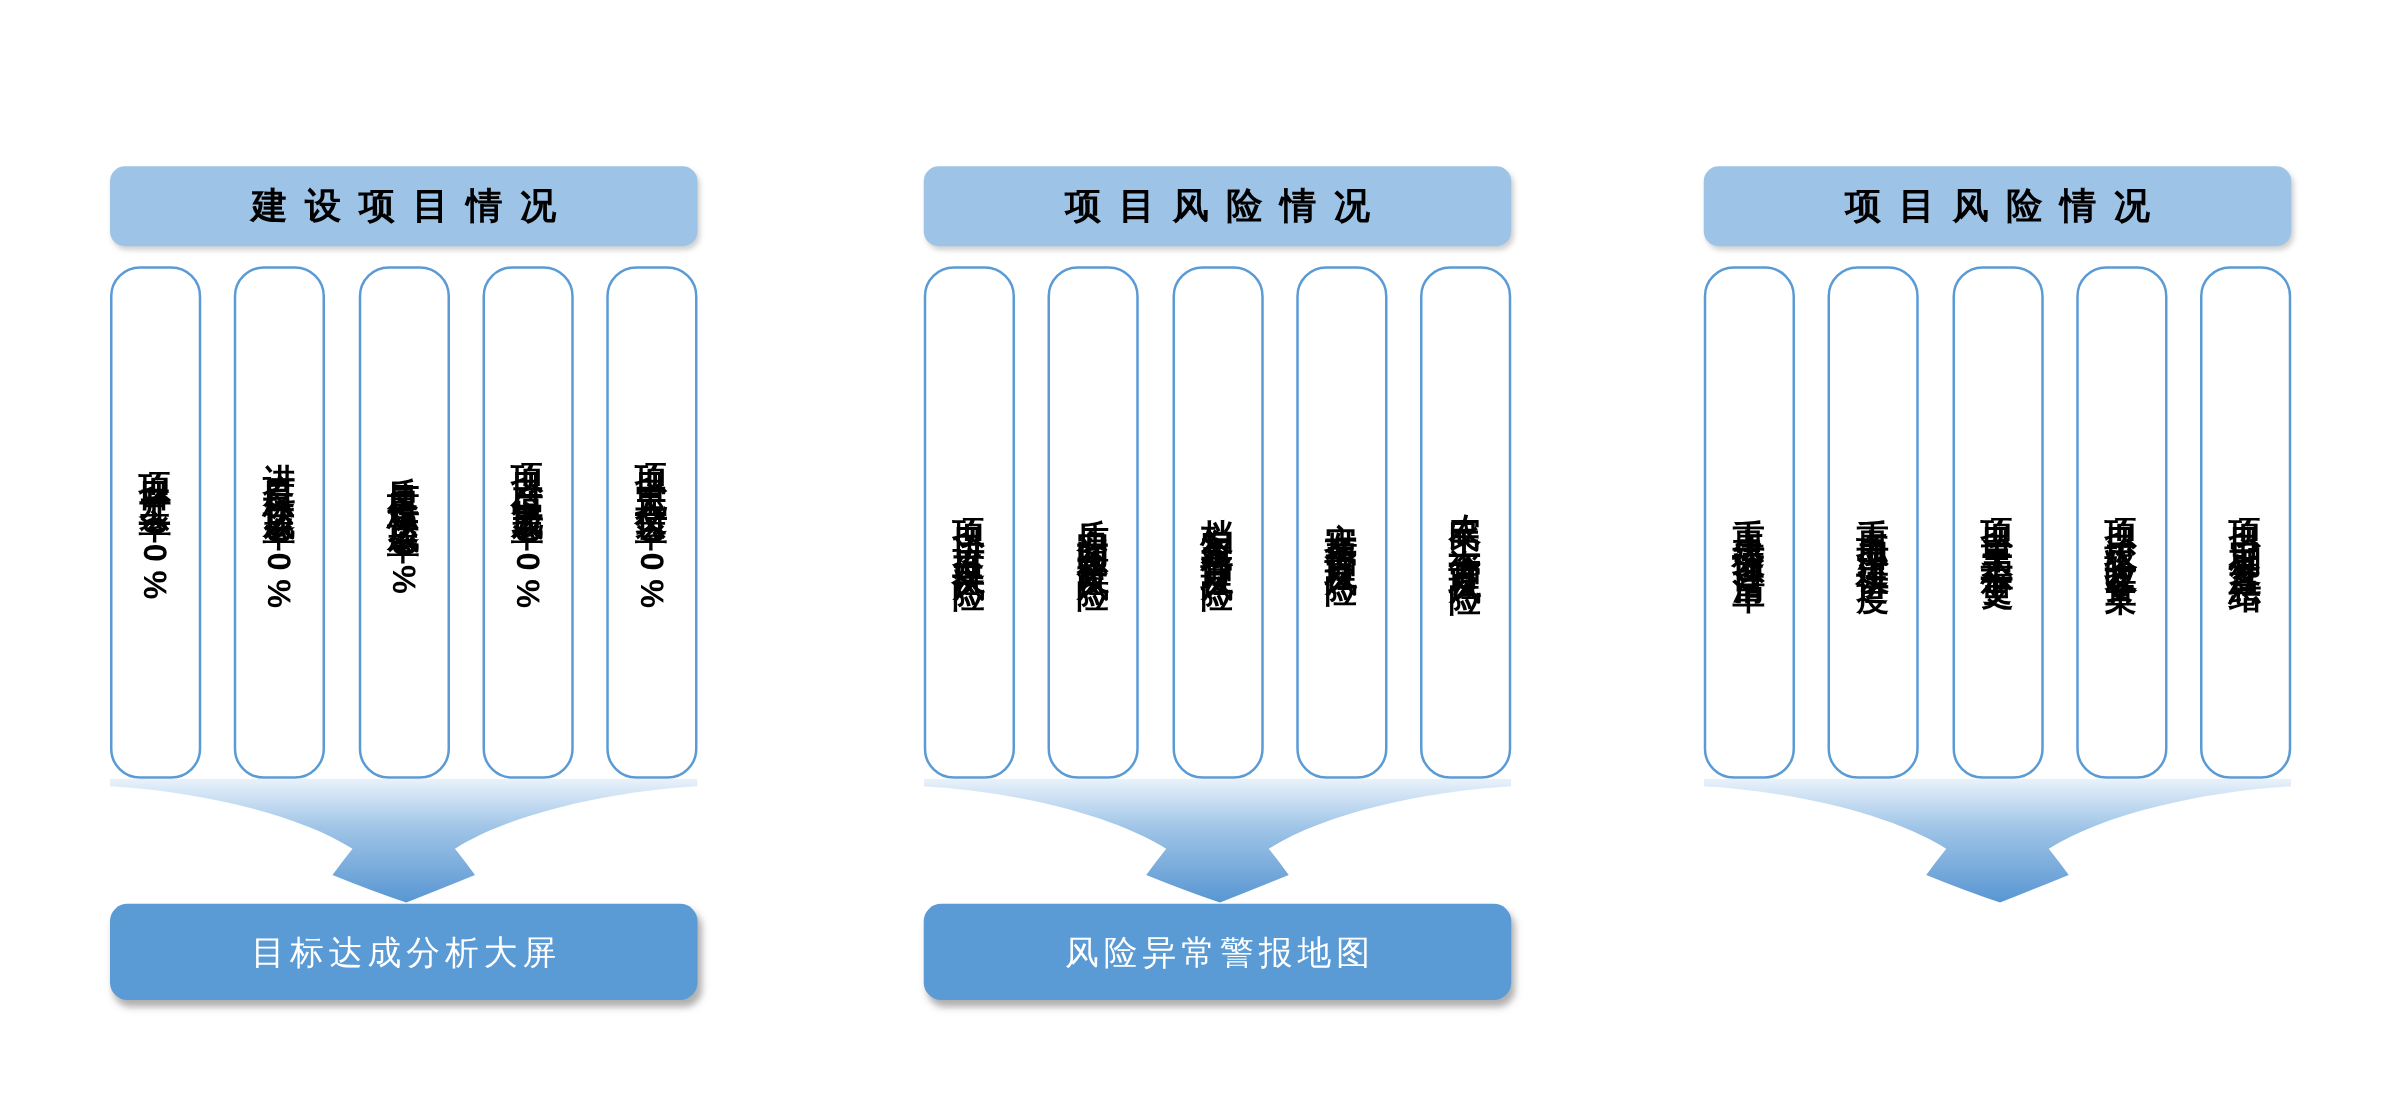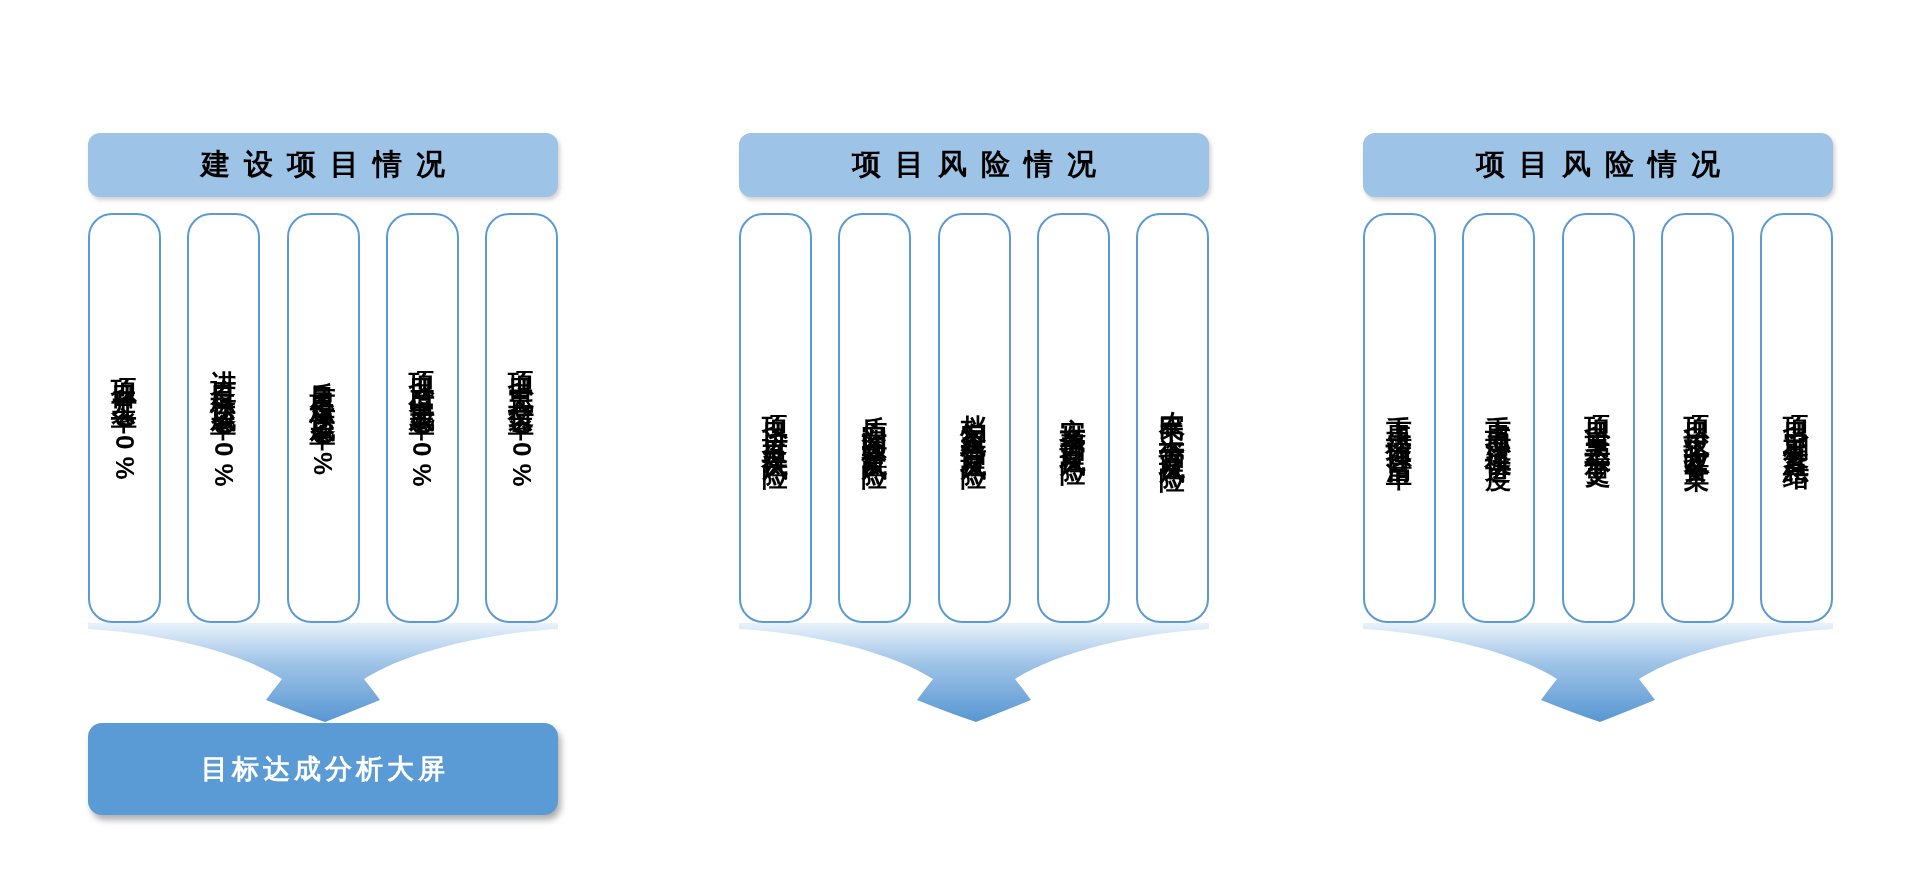--- a/index.html
+++ b/index.html
@@ -30,23 +30,23 @@
   }
   .pill-text{
     writing-mode:vertical-rl;text-orientation:mixed;
     font-size:26px;font-weight:bold;color:#000;
     letter-spacing:7px;line-height:1;padding-top:7px;
   }
 
   .funnel{display:block;width:470px;height:100px;}
 
   .result-box{
-    height:92px;border-radius:14px;background:#5B9BD5;
+    height:77px;border-radius:14px;background:#5B9BD5;
     display:flex;align-items:center;justify-content:center;
-    font-size:27px;font-weight:bold;color:#ffffff;
+    font-size:27px;font-weight:normal;color:#ffffff;
     letter-spacing:4px;padding-left:4px;box-sizing:border-box;
     box-shadow:3px 5px 6px rgba(110,110,110,0.55);
   }
 </style>
 </head>
 <body>
 
 <div class="canvas">
 
   <div class="group group-1">
@@ -103,20 +103,21 @@
     <svg class="funnel" viewBox="0 0 470 100" preserveAspectRatio="none">
       <defs>
         <linearGradient id="fg2" x1="0" y1="0" x2="0" y2="1">
           <stop offset="0%" stop-color="#E9F2FB"></stop>
           <stop offset="40%" stop-color="#9FC4E7"></stop>
           <stop offset="100%" stop-color="#5896D2"></stop>
         </linearGradient>
       </defs>
       <path fill="url(#fg2)" d="M0,0 H470 V6 C400,10 320,28 276,56 Q284,66 292,77 Q260,90 237,99 Q210,90 178,77 Q186,66 194,56 C150,28 70,10 0,6 Z"></path>
     </svg>
+    <div class="result-box">风险异常警报地图</div>
   </div>
 
   <div class="group group-3">
     <div class="group-header">项目风险情况</div>
     <div class="pill-row">
       <div class="pill">
           <span class="pill-text">重点建设项目清单</span>
         </div>
       <div class="pill">
           <span class="pill-text">重点项目建设进度</span>

